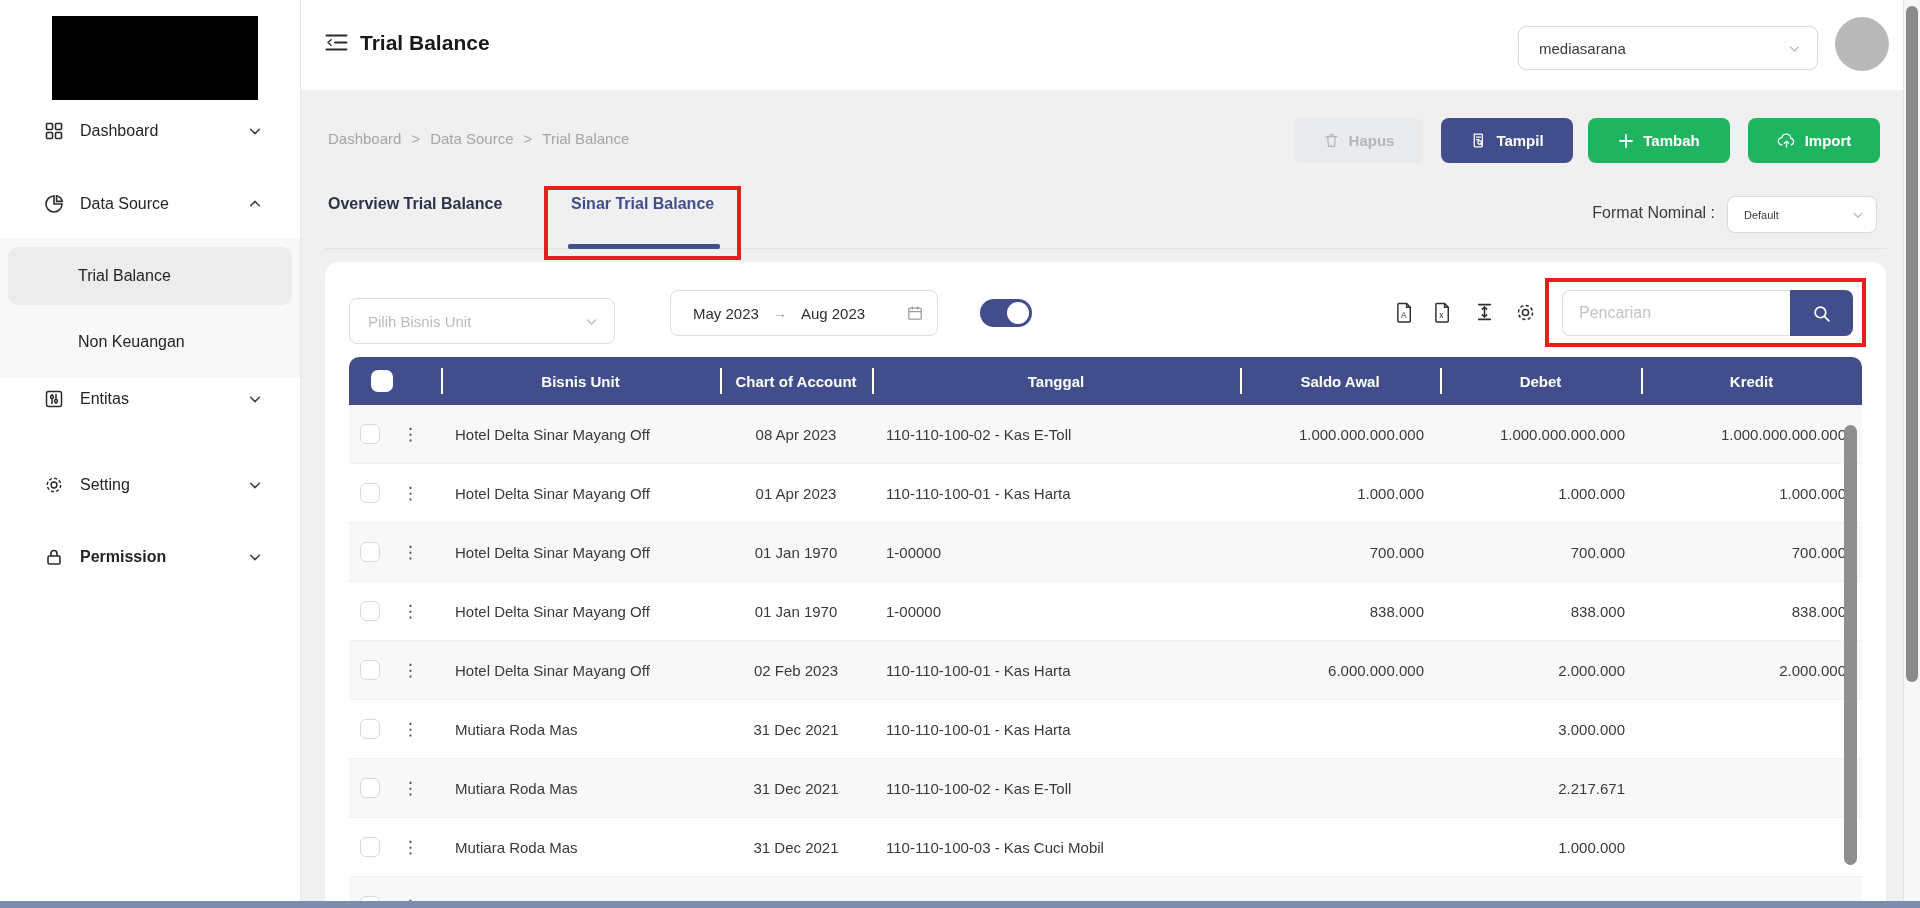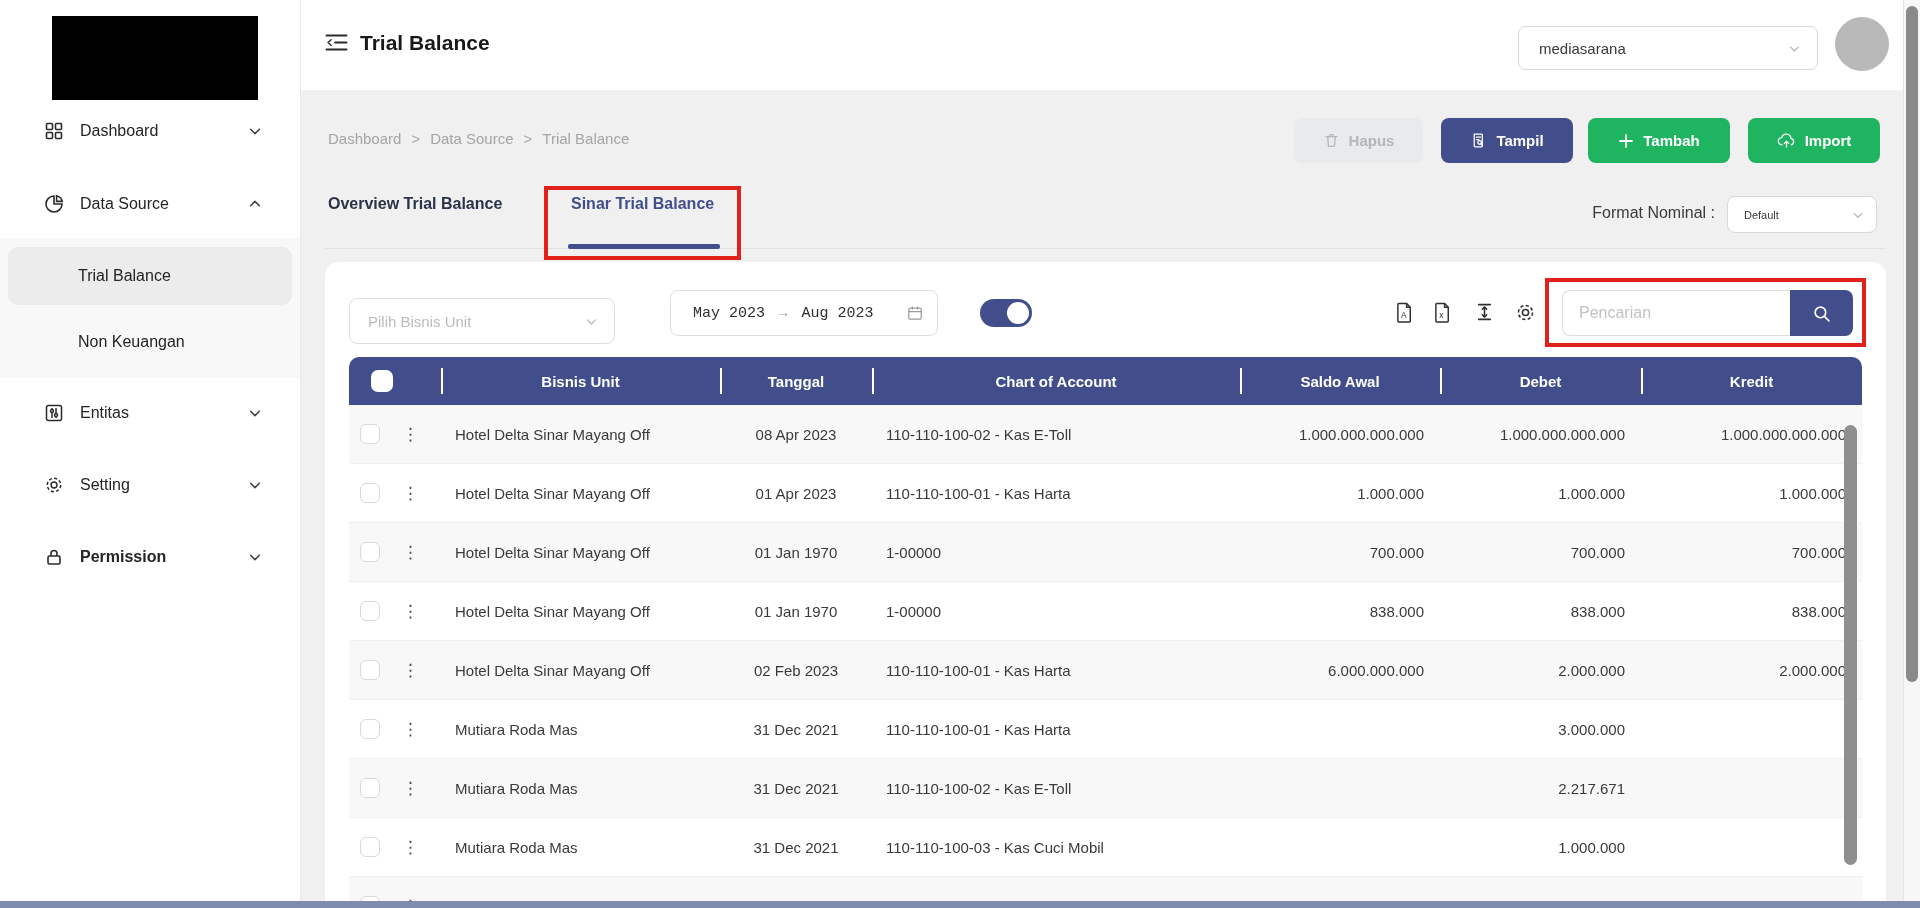--- a/index.html
+++ b/index.html
@@ -60,21 +60,21 @@
   .anno-search{left:1220px;top:16px;width:313px;height:61px;}
 
   
   .card{position:absolute;left:25px;top:172px;width:1561px;height:640px;background:#fff;
         border-radius:14px 14px 0 0;}
   .bu-select{position:absolute;left:24px;top:36px;width:266px;height:46px;border:1px solid #dedede;
              border-radius:8px;display:flex;align-items:center;box-sizing:border-box;}
   .bu-select .ph{margin-left:18px;font-size:15px;color:#bcbcbc;}
   .bu-select .chev{position:absolute;right:16px;color:#b9b9b9;}
   .date-range{position:absolute;left:345px;top:28px;width:268px;height:46px;border:1px solid #dedede;
-              border-radius:8px;display:flex;align-items:center;box-sizing:border-box;font-size:15px;color:#2f2f2f;font-family:Liberation Mono, monospace;}
+              border-radius:8px;display:flex;align-items:center;box-sizing:border-box;font-size:15px;color:#2f2f2f;}
   .date-range .d1{margin-left:22px;}
   .date-range .arrow{margin:0 14px;color:#9a9a9a;font-size:14px;}
   .date-range .cal{position:absolute;right:14px;color:#9a9a9a;}
   .toggle{position:absolute;left:655px;top:37px;width:52px;height:28px;background:#414e8b;border-radius:14px;}
   .toggle .knob{position:absolute;right:3px;top:3px;width:22px;height:22px;background:#fff;border-radius:50%;}
   .tool-ic{position:absolute;top:40px;color:#2f2f2f;cursor:pointer;}
   .search-input{position:absolute;left:1237px;top:28px;width:228px;height:46px;border:1px solid #dedede;
                 border-right:none;border-radius:8px 0 0 8px;box-sizing:border-box;padding:0 16px;
                 font-size:16px;color:#333;outline:none;font-family:"Liberation Sans",sans-serif;}
   .search-input::placeholder{color:#c3c3c3;}
@@ -150,21 +150,21 @@
     </div>
 
     <div class="submenu-band"></div>
     <div class="sub-item active" style="top:247px;">
       <span class="lbl">Trial Balance</span>
     </div>
     <div class="sub-item" style="top:313px;">
       <span class="lbl">Non Keuangan</span>
     </div>
 
-    <div class="side-item" style="top:390px;text-align:right;">
+    <div class="side-item" style="top:376px;text-align:right;">
       <span class="ic">
         <svg width="20" height="20" viewBox="0 0 20 20" fill="none" stroke="currentColor" stroke-width="1.5">
           <rect x="2.5" y="2.5" width="15" height="15" rx="2"></rect>
             <path d="M8 5v10M12 5v10"></path>
           <circle cx="8" cy="8" r="1.5" fill="#fff"></circle>
             <circle cx="12" cy="12" r="1.5" fill="#fff"></circle>
           </svg>
       </span>
       <span class="lbl">Entitas</span>
       <span class="chev">
@@ -355,22 +355,22 @@
         </span>
       </div>
       <div class="annotation anno-search"></div>
 
       <div class="tbl">
         <div class="thead">
           <div class="th c-sel">
               <span class="hd-cbx"></span>
             </div>
           <div class="th sep">Bisnis Unit</div>
+          <div class="th sep">Chart of Account</div>
           <div class="th sep">Tanggal</div>
-          <div class="th sep">Chart of Account</div>
           <div class="th sep">Saldo Awal</div>
           <div class="th sep">Debet</div>
           <div class="th sep">Kredit</div>
         </div>
         <div>
             <div class="trow shade">
               <div class="c c-sel">
                 <span class="cbx"></span>
                 <span class="kebab">⋮</span>
               </div>

